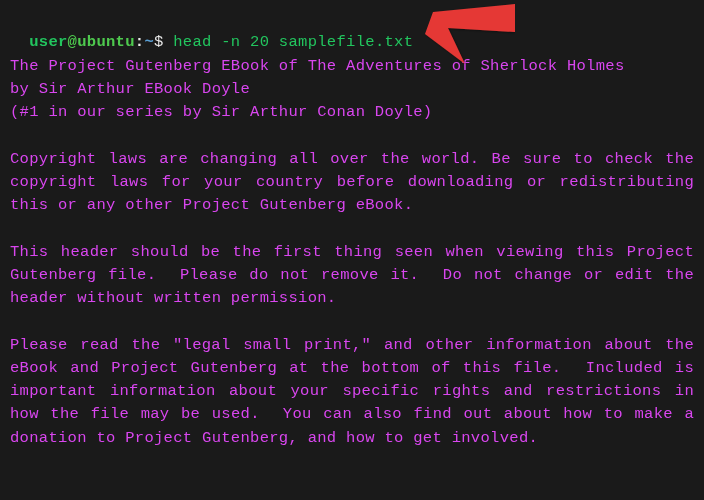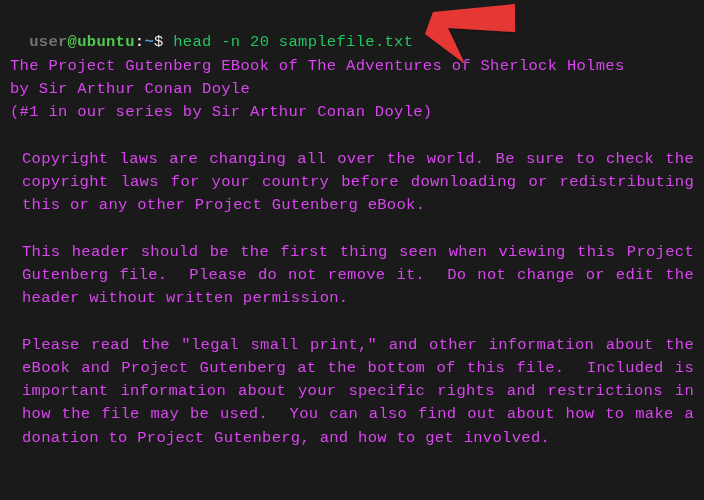--- a/index.html
+++ b/index.html
@@ -18,21 +18,21 @@
       padding: 8px 10px;
       overflow: hidden;
       position: relative;
       letter-spacing: 0.3px;
     }
     .line {
       white-space: pre-wrap;
       word-wrap: break-word;
     }
     .user {
-      color: #737373;
+      color: #22c55e;
       font-weight: bold;
     }
     .host {
       color: #4ec94e;
       font-weight: bold;
       text-align: center;
     }
     .at {
       color: #4ec94e;
       font-weight: bold;
@@ -62,32 +62,31 @@
       position: absolute;
       top: 4px;
       left: 375px;
       width: 140px;
       height: 60px;
       pointer-events: none;
     }
     .justified {
       text-align: justify;
       text-align-last: left;
-      margin-left: 12px;
     }
   </style>
 </head>
 <body>
 
 <div class="line">
   <span class="user">user</span><span class="at">@</span><span class="host">ubuntu</span><span class="colon">:</span><span class="path">~</span><span class="dollar">$ </span><span class="cmd">head -n 20 samplefile.txt</span>
 </div>
 
 <div class="output">The Project Gutenberg EBook of The Adventures of Sherlock Holmes</div>
-<div class="output">by Sir Arthur Conan Doyle</div>
+<div class="output">by Sir Arthur EBook Doyle</div>
 <div class="output">(#1 in our series by Sir Arthur Conan Doyle)</div>
 <div class="blank"></div>
 <div class="output justified">Copyright laws are changing all over the world. Be sure to check the copyright laws for your country before downloading or redistributing this or any other Project Gutenberg eBook.</div>
 <div class="blank"></div>
 <div class="output justified">This header should be the first thing seen when viewing this Project Gutenberg file.  Please do not remove it.  Do not change or edit the header without written permission.</div>
 <div class="blank"></div>
 <div class="output justified">Please read the "legal small print," and other information about the eBook and Project Gutenberg at the bottom of this file.  Included is important information about your specific rights and restrictions in how the file may be used.  You can also find out about how to make a donation to Project Gutenberg, and how to get involved.</div>
 <div class="blank"></div>
 <div class="blank"></div>
 <div class="output">**Welcome To The World of Free Plain Vanilla Electronic Texts**</div>

